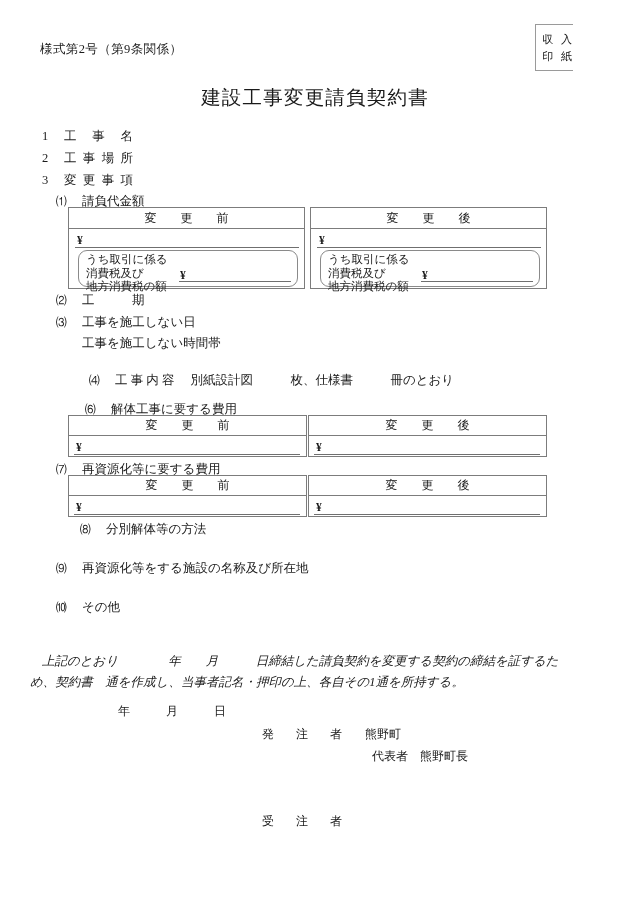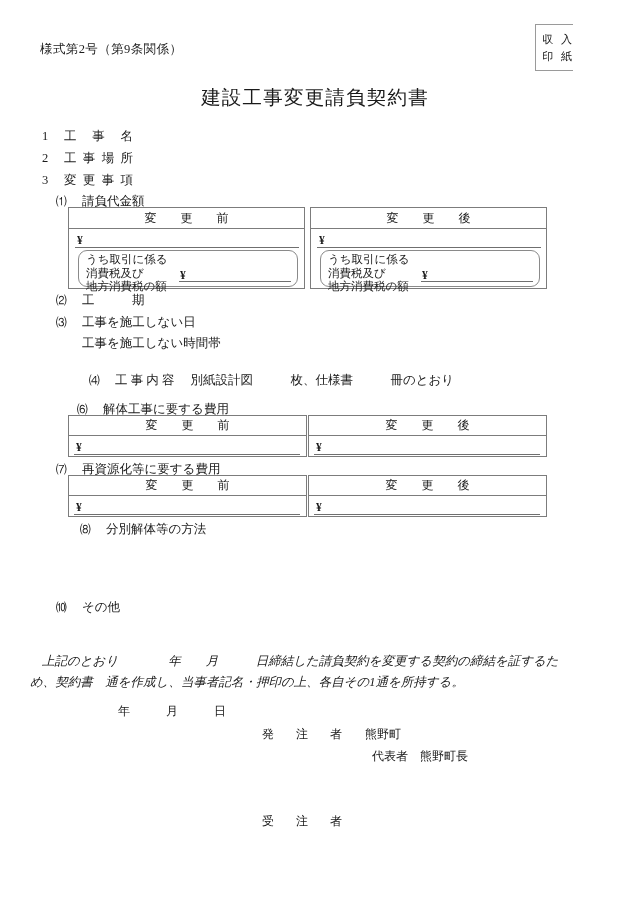--- a/index.html
+++ b/index.html
@@ -260,21 +260,21 @@
   <div class="sub" style="left:56px; top:314px;">
     <span class="pn">⑶</span><span>工事を施工しない日</span>
   </div>
   <div class="sub" style="left:82px; top:335px;">工事を施工しない時間帯</div>
 
   <div class="sub" style="left:56px; top:372px;margin-left:33px;">
     <span class="pn">⑷</span><span>工 事 内 容</span><span style="padding-left:16px;">別紙設計図　　　枚、仕様書　　　冊のとおり</span>
   </div>
 
 
-  <div class="sub" style="left:48px; top:401px;padding-left:29px;">
+  <div class="sub" style="left:56px; top:401px;padding-left:29px;">
     <span class="pn">⑹</span><span>解体工事に要する費用</span>
   </div>
 
   <div class="tbl2" style="left:68px; top:415px; width:239px;">
     <div class="hdr">変　更　前</div>
     <div class="row">
       <div class="yen-line" style="left:5px; top:4px; width:226px;">
         <span class="mark">¥</span>
       </div>
     </div>
@@ -306,20 +306,23 @@
       <div class="yen-line" style="left:5px; top:4px; width:226px;">
         <span class="mark">¥</span>
       </div>
     </div>
   </div>
 
   <div class="sub" style="left:56px; top:521px;padding-left:24px;">
     <span class="pn">⑻</span><span>分別解体等の方法</span>
   </div>
 
+  <div class="sub" style="left:56px; top:560px;">
+    <span class="pn">⑼</span><span>再資源化等をする施設の名称及び所在地</span>
+  </div>
 
   <div class="sub" style="left:56px; top:599px;">
     <span class="pn">⑽</span><span>その他</span>
   </div>
 
   <div class="para" style="left:42px; top:651px;">上記のとおり　　　　年　　月　　　日締結した請負契約を変更する契約の締結を証するた</div>
   <div class="para" style="left:30px; top:672px;">め、契約書　通を作成し、当事者記名・押印の上、各自その1通を所持する。</div>
 
   <div class="sig" style="left:118px; top:703px;">年　　　月　　　日</div>
 

